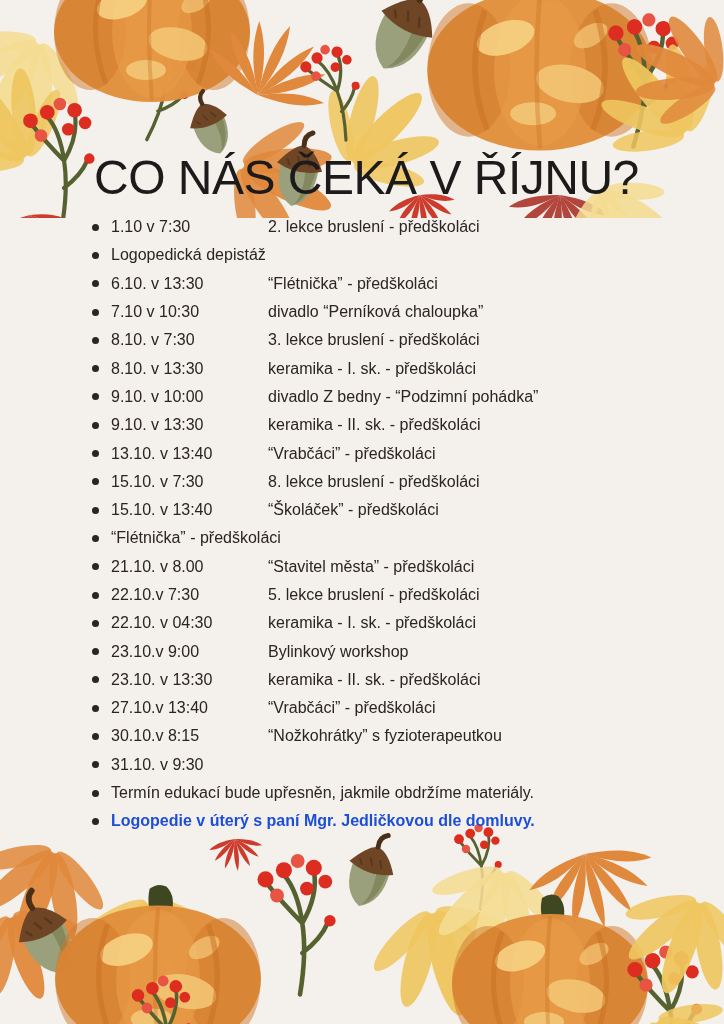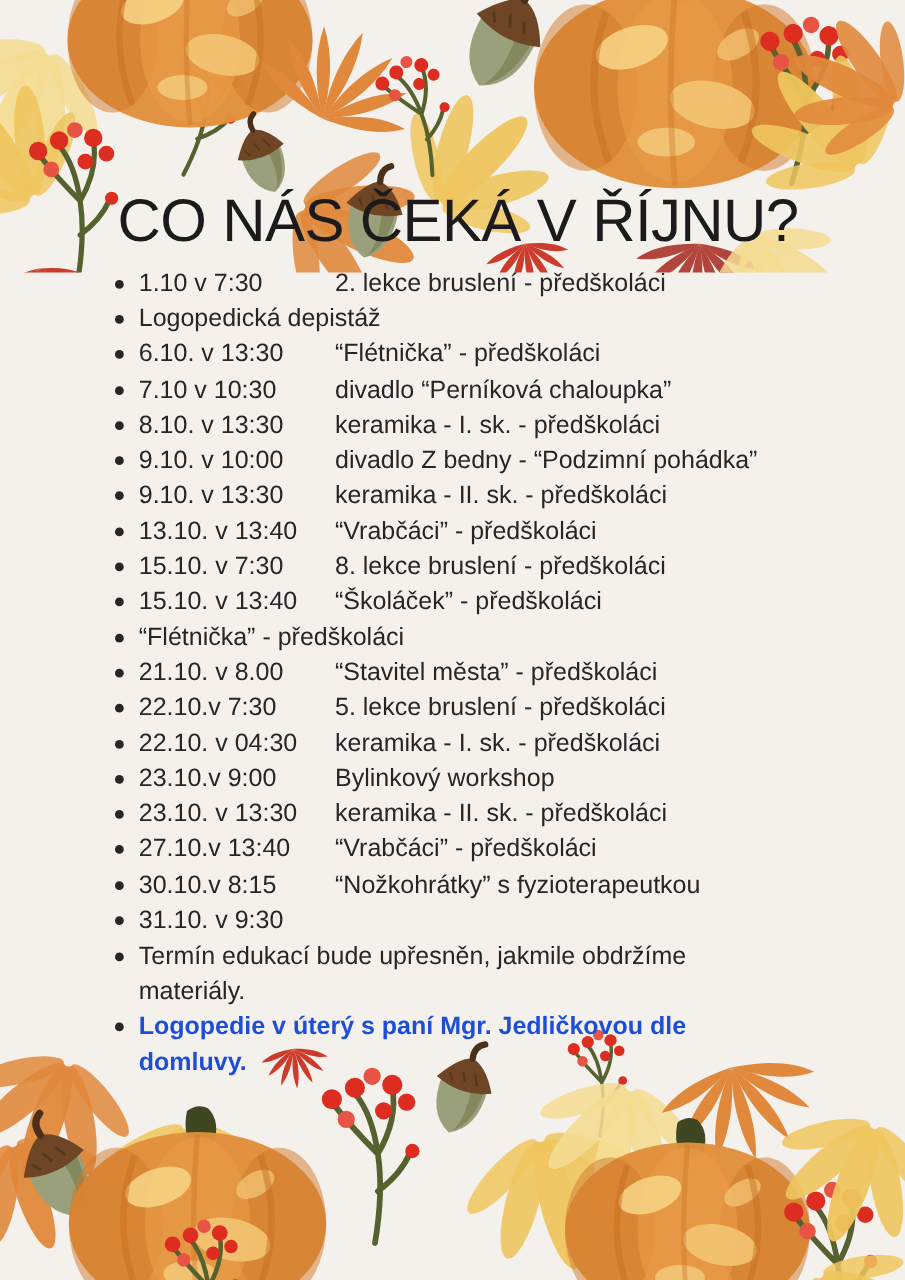--- a/index.html
+++ b/index.html
@@ -35,21 +35,21 @@
     text-align: right;
   }
   .list {
     position: absolute;
     left: 92px;
     top: 213px;
     width: 580px;
     margin: 0;
     padding: 0;
     list-style: none;
-    font-size: 20px;
+    font-size: 16px;
   }
   .row {
     display: flex;
     align-items: center;
     height: 28.3px;
   }
   .row.note {
     height: auto;
     align-items: flex-start;
     line-height: 28.3px;
@@ -188,20 +188,25 @@
         <span class="date">6.10. v 13:30</span>
         <span class="event">“Flétnička” - předškoláci</span>
       </li>
       <li class="row">
         <span class="bullet"></span>
         <span class="date">7.10 v 10:30</span>
         <span class="event">divadlo “Perníková chaloupka”</span>
       </li>
       <li class="row">
         <span class="bullet"></span>
+        <span class="date">8.10. v 7:30</span>
+        <span class="event">3. lekce bruslení - předškoláci</span>
+      </li>
+      <li class="row">
+        <span class="bullet"></span>
         <span class="date">8.10. v 13:30</span>
         <span class="event">keramika - I. sk. - předškoláci</span>
       </li>
       <li class="row">
         <span class="bullet"></span>
         <span class="date">9.10. v 10:00</span>
         <span class="event">divadlo Z bedny - “Podzimní pohádka”</span>
       </li>
       <li class="row">
         <span class="bullet"></span>

